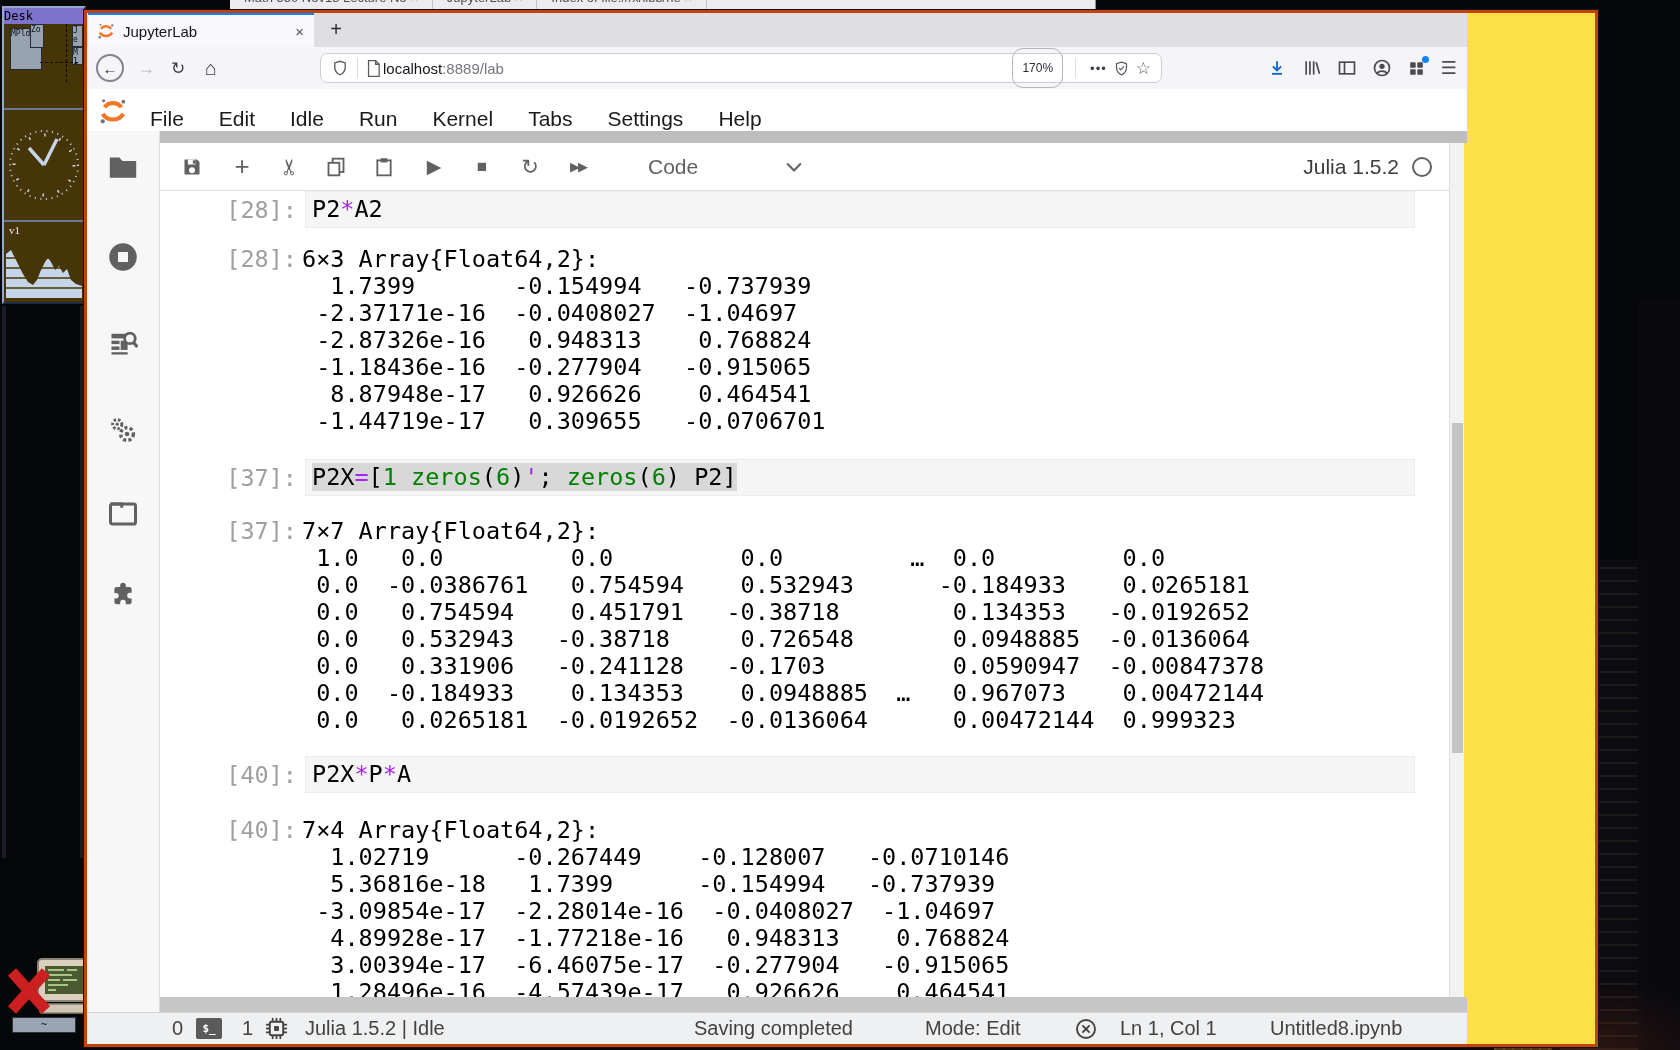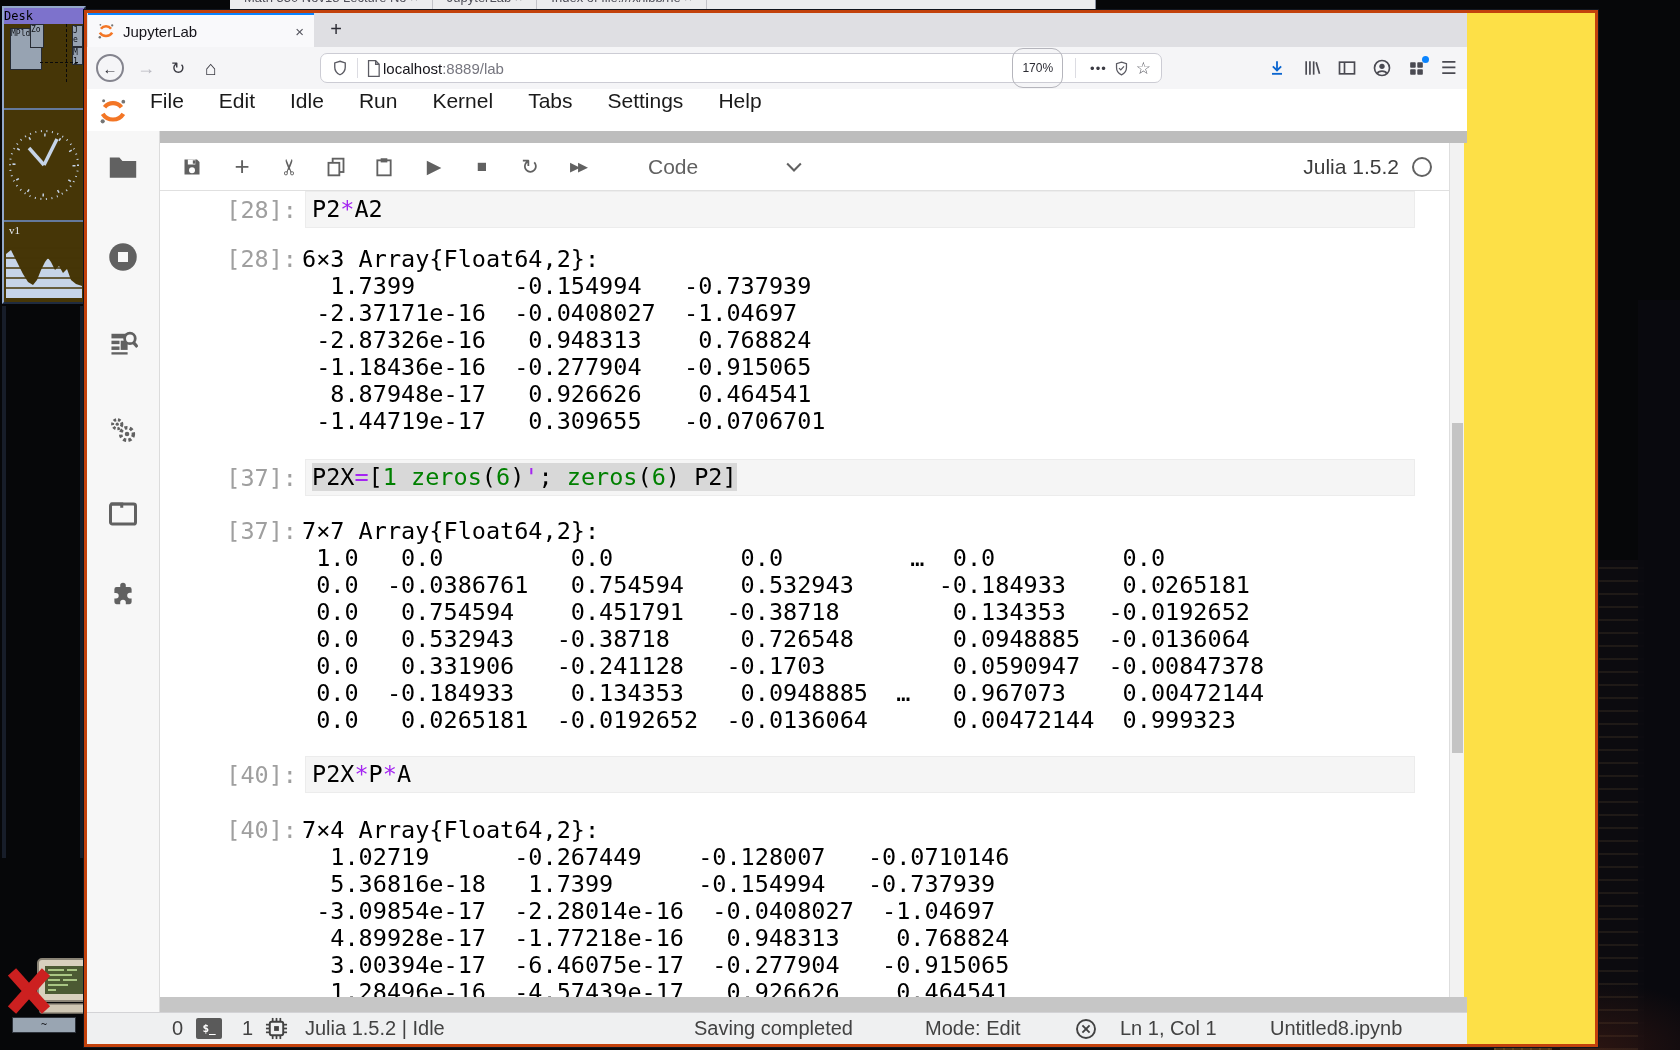--- a/index.html
+++ b/index.html
@@ -61,21 +61,21 @@
   #zoom-pill{font-size:12px;color:#2b2b33;border:1px solid #b5b5bc;border-radius:11px;padding:12px 9px;margin-right:4px}
   #url-dots{font-size:13px;color:#3b3b43;letter-spacing:1px;margin:0 6px}
   #url-star{font-size:17px;color:#5b5b63;margin:0 10px 0 6px}
   #nav-right{position:absolute;right:10px;top:0;height:42px;display:flex;align-items:center;gap:15px}
   #nav-right .g{font-size:18px;color:#4a4a52}
   .reldot{position:relative}
   .bluedot{position:absolute;right:-3px;top:-3px;width:7px;height:7px;border-radius:50%;background:#0a84ff}
   
   #menubar{position:absolute;left:0;top:76px;width:1380px;height:42px;background:#fff;border-bottom:1px solid #e3e3e3}
   #jl-logo{position:absolute;left:11px;top:7px}
-  #menu-items{position:absolute;left:63px;top:0;height:42px;display:flex;align-items:flex-start;gap:35px}
+  #menu-items{position:absolute;left:63px;top:0;height:42px;display:flex;align-items:flex-end;gap:35px}
   #menu-items span{font-size:21px;color:#1a1a1a}
   #sidebar{position:absolute;left:0;top:118px;width:73px;height:881px;background:#f7f7f7;border-right:1px solid #dcdcdc;box-sizing:border-box}
   .sbico{position:absolute;left:0;width:72px;height:34px;display:flex;align-items:center;justify-content:center}
   #dockstrip{position:absolute;left:73px;top:118px;width:1307px;height:12px;background:#bdbdbd}
   #toolbar{position:absolute;left:73px;top:130px;width:1289px;height:48px;background:#fff;
            border-bottom:1px solid #e0e0e0;box-sizing:border-box;display:flex;align-items:center;padding-left:22px}
   .tbico{width:24px;margin-right:24px;text-align:center;color:#616161;font-size:19px;flex:none}
   #cell-type{font-size:21px;color:#616161;margin-left:34px}
   #tb-chevron{margin-left:88px}
   #kernel-zone{margin-left:auto;display:flex;align-items:center;padding-right:16px}

